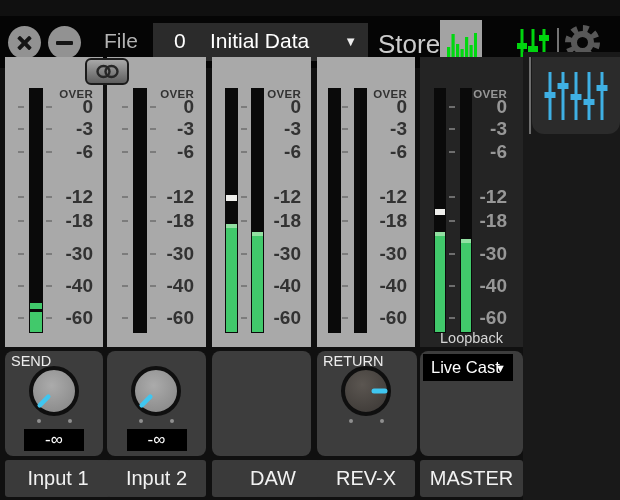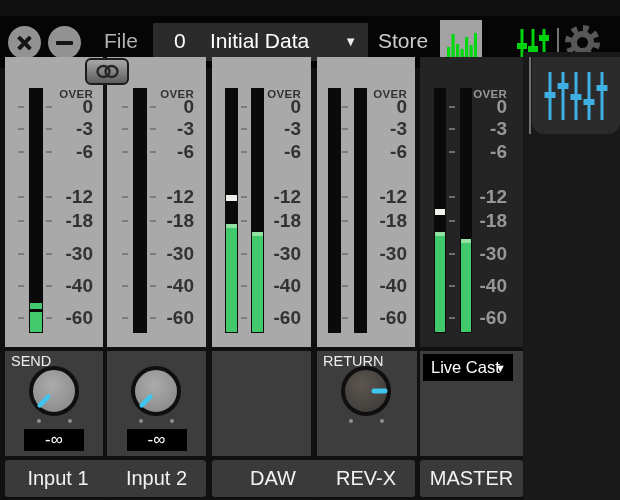--- a/index.html
+++ b/index.html
@@ -9,21 +9,21 @@
   
   .titlebar{position:absolute;left:0;top:16px;width:620px;height:52px;background:#050505;}
   .circle-btn{position:absolute;top:10px;width:33px;height:33px;border-radius:50%;
       background:#929292;display:flex;align-items:center;justify-content:center;cursor:pointer;}
   .xbar{position:absolute;width:17px;height:4px;background:#151515;border-radius:1px;}
   .file-label{position:absolute;left:104px;top:13px;font-size:21px;color:#b3b3b3;}
   .preset{position:absolute;left:153px;top:7px;width:215px;height:38px;background:#2b2b2b;cursor:pointer;}
   .preset-number{position:absolute;left:21px;top:6px;font-size:21px;color:#fff;}
   .preset-name{position:absolute;left:57px;top:6px;font-size:21px;color:#fff;}
   .preset-arrow{position:absolute;right:11px;top:11px;font-size:13px;color:#ececec;}
-  .store{position:absolute;left:378px;top:13px;font-size:21px;color:#cccccc;cursor:pointer;}
+  .store{position:absolute;left:378px;top:13px;font-size:26px;color:#cccccc;cursor:pointer;}
   .meter-btn{position:absolute;left:440px;top:4px;width:42px;height:46px;background:#a3a3a3;
       display:flex;align-items:center;justify-content:center;cursor:pointer;}
   .faders-btn{position:absolute;left:514px;top:8px;width:38px;height:38px;display:flex;
       align-items:center;justify-content:center;cursor:pointer;}
   .tb-sep{position:absolute;left:557px;top:12px;width:2px;height:29px;background:#747474;}
   .gear-btn{position:absolute;left:562px;top:6px;width:41px;height:41px;cursor:pointer;}
 
   
   .mpanel{position:absolute;top:57px;height:290px;background:#a9a9a9;}
   .mpanel.dark{background:#242424;}
@@ -36,21 +36,21 @@
   .mfill,.mcap,.mpeak{position:absolute;left:1px;right:1px;}
   .loopback{position:absolute;left:0;bottom:1px;width:100%;text-align:center;
       font-size:14.5px;color:#d6d6d6;}
 
   
   .link-btn{position:absolute;left:85px;top:58px;width:44px;height:27px;box-sizing:border-box;
       border:2px solid #1b1b1b;border-radius:6px;background:linear-gradient(#a8a8a8,#5e5e5e);
       display:flex;align-items:center;justify-content:center;cursor:pointer;}
 
   
-  .kpanel{position:absolute;top:351px;height:105px;background:#3d3d3d;border-radius:0;}
+  .kpanel{position:absolute;top:351px;height:105px;background:#3d3d3d;border-radius:8px;}
   .sec-label{position:absolute;left:6px;top:2px;font-size:14.5px;color:#ededed;}
   .knob{position:absolute;top:13px;cursor:pointer;}
   .kdot{position:absolute;width:4px;height:4px;border-radius:50%;background:#8f8f8f;top:68px;}
   .vdisp{position:absolute;left:50%;transform:translateX(-50%);top:78px;width:60px;height:22px;
       background:#000;color:#fff;font-size:17px;line-height:22px;text-align:center;cursor:pointer;}
 
   
   .lc-select{position:absolute;left:3px;top:3px;width:90px;height:27px;background:#000;cursor:pointer;}
   .lc-text{position:absolute;left:8px;top:4px;font-size:16.5px;color:#fff;}
   .lc-arrow{position:absolute;right:7px;top:8px;font-size:11px;color:#fff;}
@@ -229,20 +229,21 @@
       <div class="slabel" style="right: 8px; top: 187px;">-30</div>
       <div class="tick" style="left: 25px; top: 196px;"></div>
       <div class="slabel" style="right: 8px; top: 219px;">-40</div>
       <div class="tick" style="left: 25px; top: 228px;"></div>
       <div class="slabel" style="right: 8px; top: 251px;">-60</div>
       <div class="tick" style="left: 25px; top: 260px;"></div>
       <div class="mbar" style="left: 11px; width: 13px; top: 31px; height: 245px;"></div>
       <div class="mbar" style="left: 37px; width: 13px; top: 31px; height: 245px;"></div>
     </div>
   <div class="mpanel dark" id="mp4" style="left:420px;width:103px">
+    <div class="loopback">Loopback</div>
   <div class="slabel over" style="right: 16px; top: 32px;">OVER</div>
       <div class="slabel" style="right: 16px; top: 40px;">0</div>
       <div class="tick" style="left: 29px; top: 49px;"></div>
       <div class="slabel" style="right: 16px; top: 62px;">-3</div>
       <div class="tick" style="left: 29px; top: 71px;"></div>
       <div class="slabel" style="right: 16px; top: 85px;">-6</div>
       <div class="tick" style="left: 29px; top: 94px;"></div>
       <div class="slabel" style="right: 16px; top: 130px;">-12</div>
       <div class="tick" style="left: 29px; top: 139px;"></div>
       <div class="slabel" style="right: 16px; top: 154px;">-18</div>

